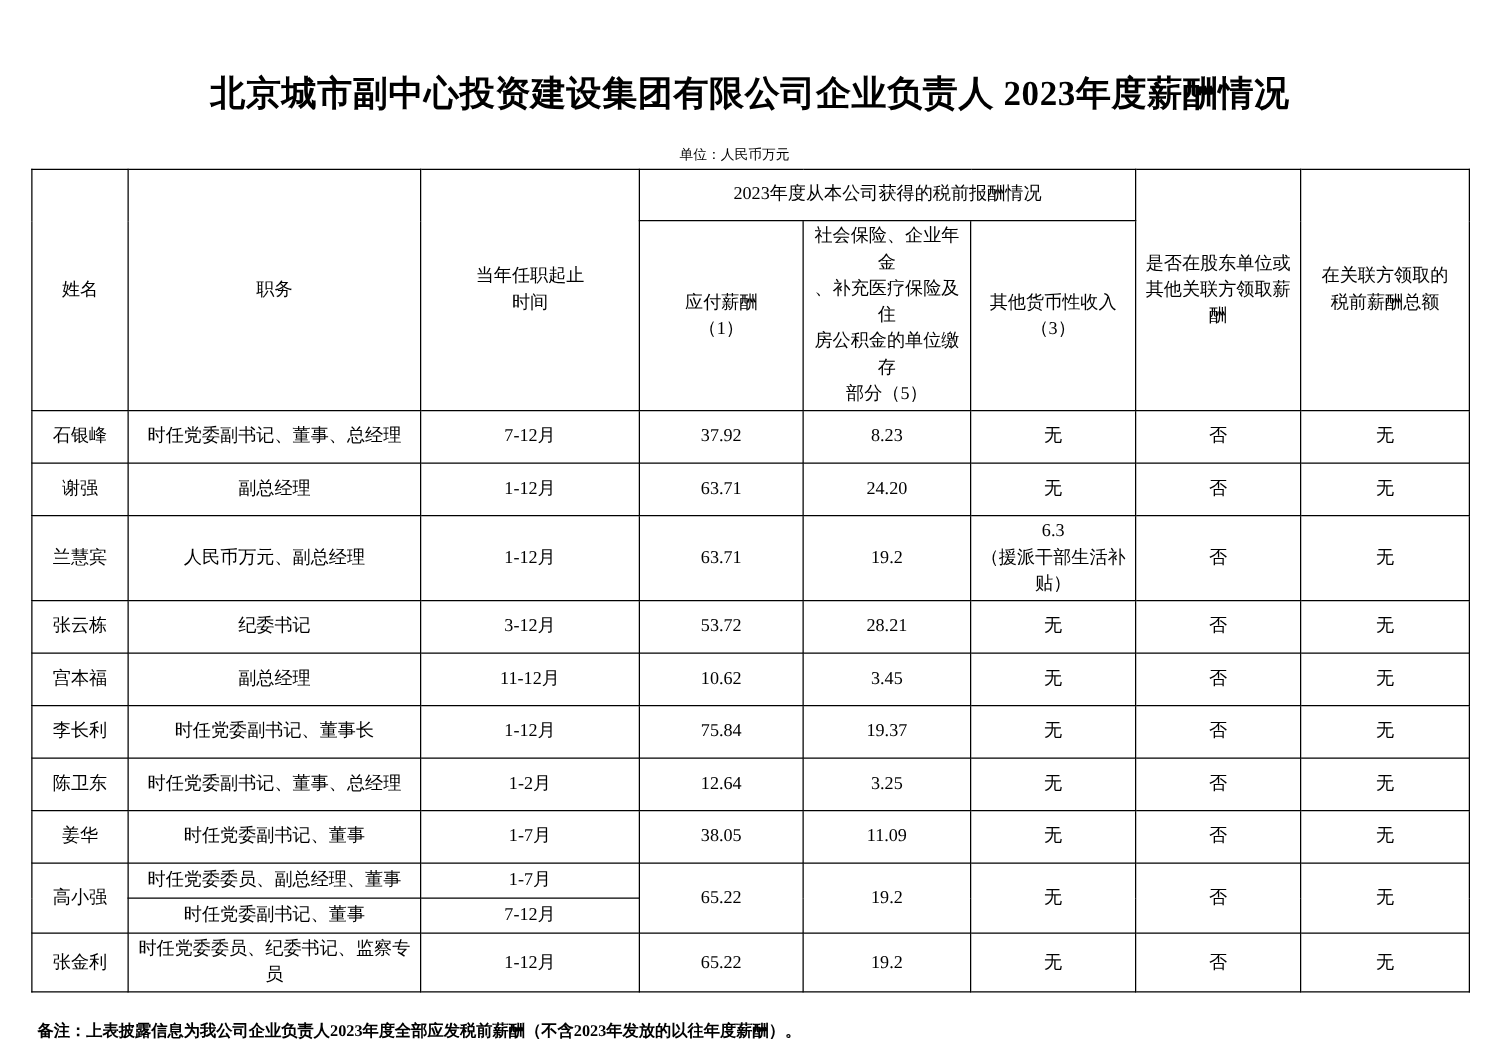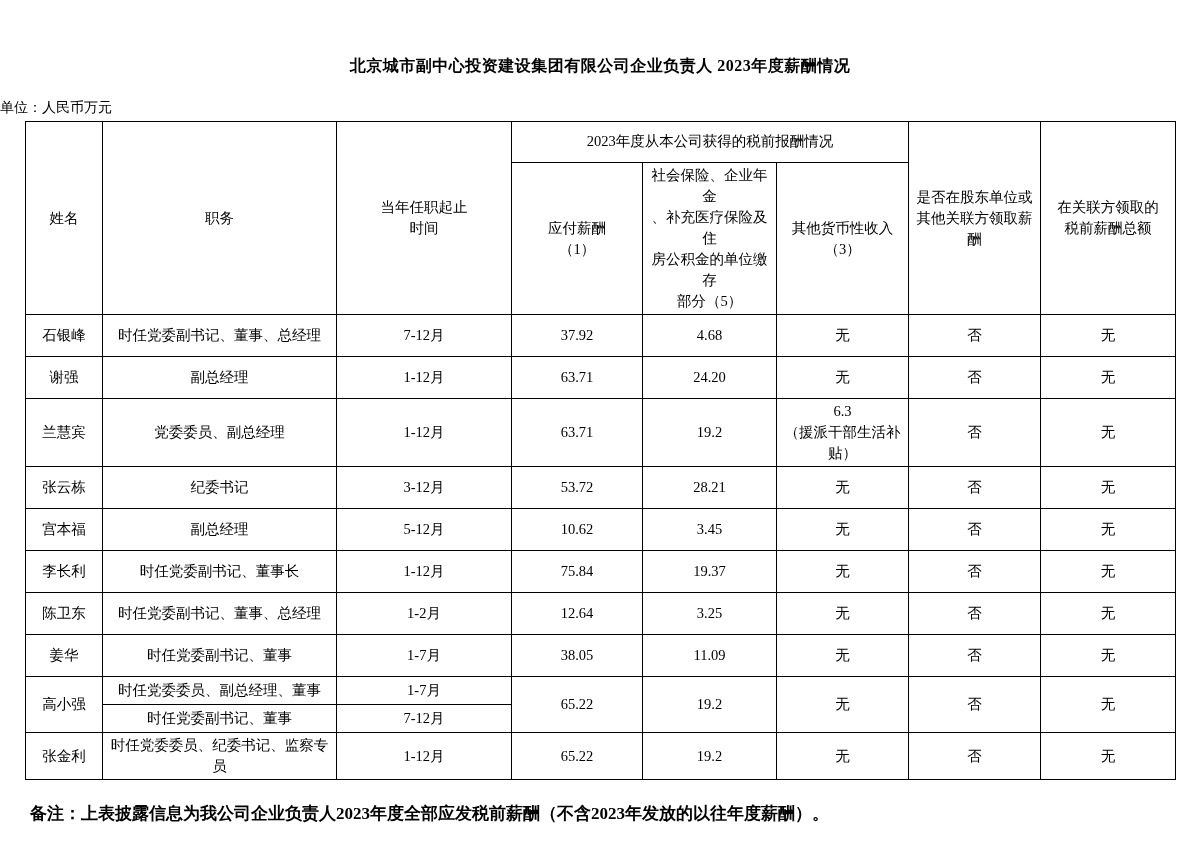--- a/index.html
+++ b/index.html
@@ -6,29 +6,29 @@
     margin: 0;
     padding: 0;
     background: #ffffff;
     width: 1200px;
     height: 848px;
     font-family: "Liberation Serif", "DejaVu Serif", serif;
     color: #000000;
   }
   .doc-title {
     text-align: center;
-    font-size: 16px;
+    font-size: 28px;
     font-weight: bold;
     margin-top: 56px;
     letter-spacing: 0.5px;
   }
   .unit-label {
-    text-align: left;
+    text-align: center;
     margin: 22px 25px 4px 0;
-    font-size: 14px;
+    font-size: 11px;
   }
   table.salary-table {
     border-collapse: collapse;
     table-layout: fixed;
     margin-left: 25px;
     width: 1150px;
   }
   .salary-table th, .salary-table td {
     border: 1px solid #000000;
     text-align: center;
@@ -40,21 +40,21 @@
     font-size: 14.5px;
     line-height: 1.45;
     overflow: hidden;
   }
   thead tr.header-row-1 { height: 41px; }
   thead tr.header-row-2 { height: 71px; }
   tbody tr { height: 42px; }
   tbody tr.sub-row { height: 28px; }
   .note-text {
     margin: 22px 40px 0 30px;
-    font-size: 17px;
+    font-size: 13px;
     font-weight: 600;
   }
 </style>
 </head>
 <body>
 
 <div class="doc-title">北京城市副中心投资建设集团有限公司企业负责人 2023年度薪酬情况</div>
 
 <div class="unit-label">单位：人民币万元</div>
 
@@ -91,38 +91,38 @@
       <th>其他货币性收入
 （3）</th>
     </tr>
   </thead>
   <tbody>
       <tr>
         <td>石银峰</td>
         <td>时任党委副书记、董事、总经理</td>
         <td>7-12月</td>
         <td>37.92</td>
-        <td>4.68</td>
+        <td>8.23</td>
         <td>无</td>
         <td>否</td>
         <td>无</td>
       </tr>
       <tr>
         <td>谢强</td>
         <td>副总经理</td>
         <td>1-12月</td>
         <td>63.71</td>
         <td>24.20</td>
         <td>无</td>
         <td>否</td>
         <td>无</td>
       </tr>
       <tr>
         <td>兰慧宾</td>
-        <td>党委委员、副总经理</td>
+        <td>人民币万元、副总经理</td>
         <td>1-12月</td>
         <td>63.71</td>
         <td>19.2</td>
         <td>6.3
 （援派干部生活补贴）</td>
         <td>否</td>
         <td>无</td>
       </tr>
       <tr>
         <td>张云栋</td>
@@ -130,21 +130,21 @@
         <td>3-12月</td>
         <td>53.72</td>
         <td>28.21</td>
         <td>无</td>
         <td>否</td>
         <td>无</td>
       </tr>
       <tr>
         <td>宫本福</td>
         <td>副总经理</td>
-        <td>5-12月</td>
+        <td>11-12月</td>
         <td>10.62</td>
         <td>3.45</td>
         <td>无</td>
         <td>否</td>
         <td>无</td>
       </tr>
       <tr>
         <td>李长利</td>
         <td>时任党委副书记、董事长</td>
         <td>1-12月</td>

